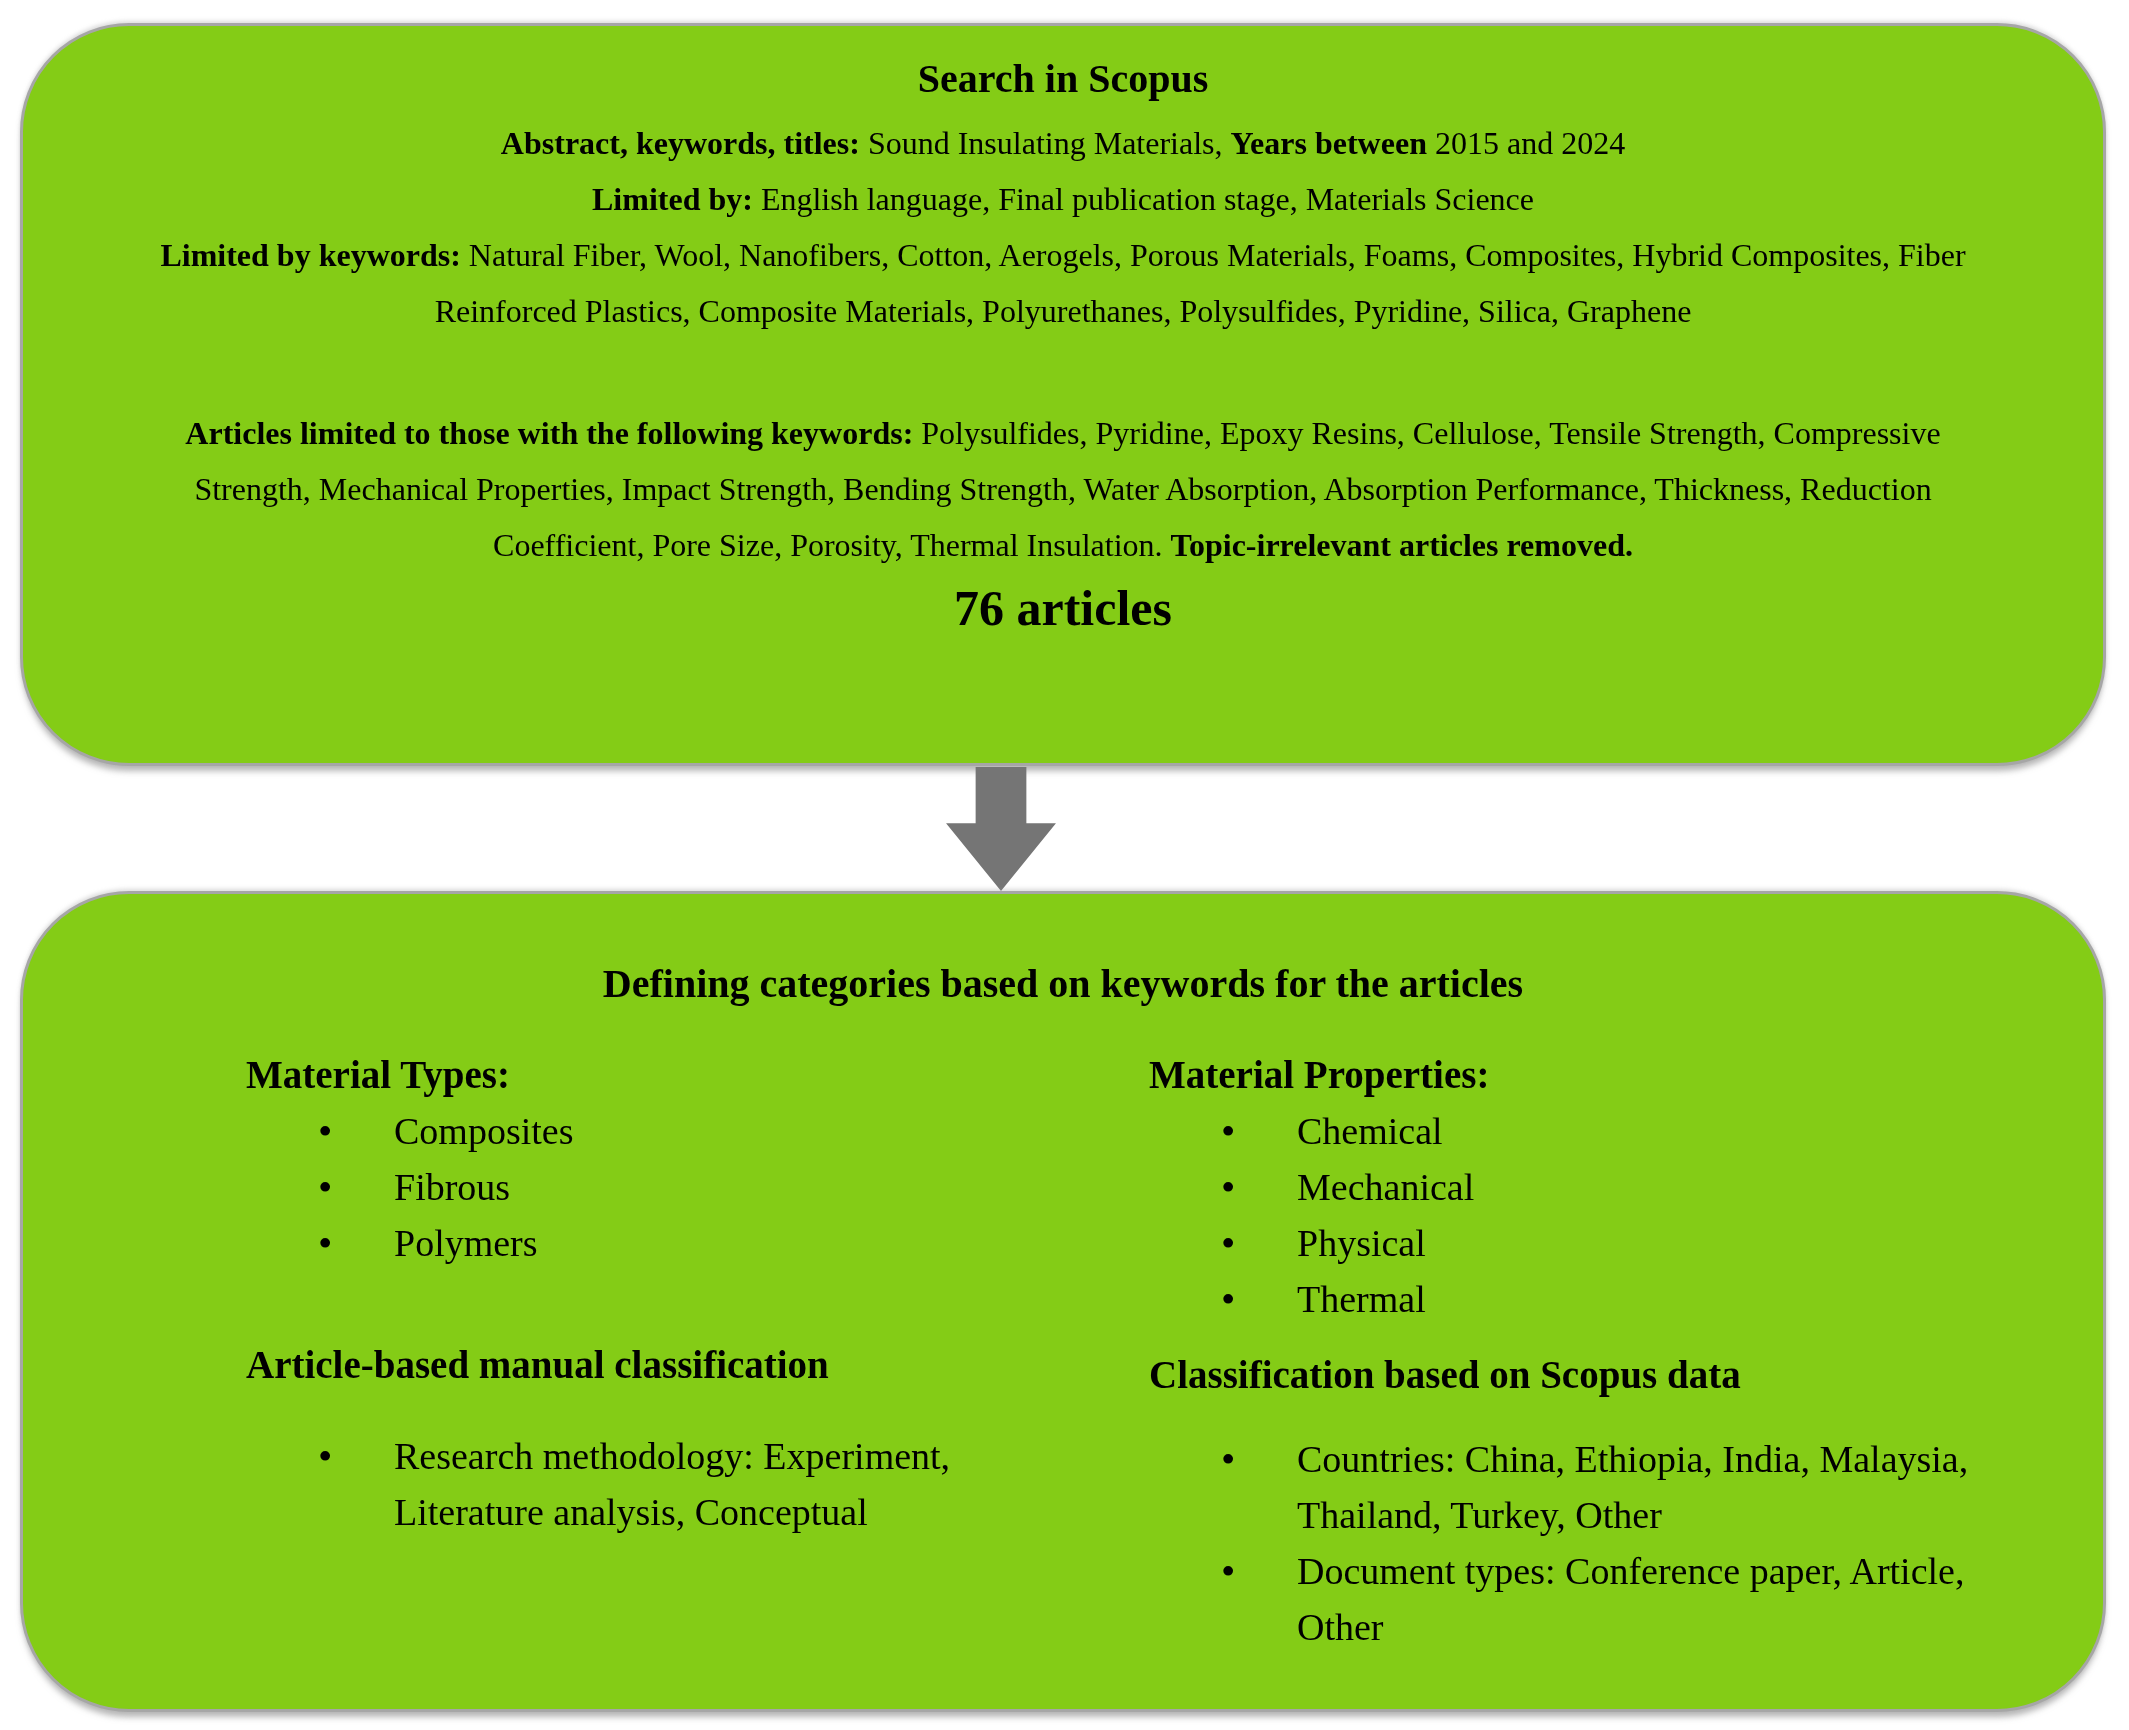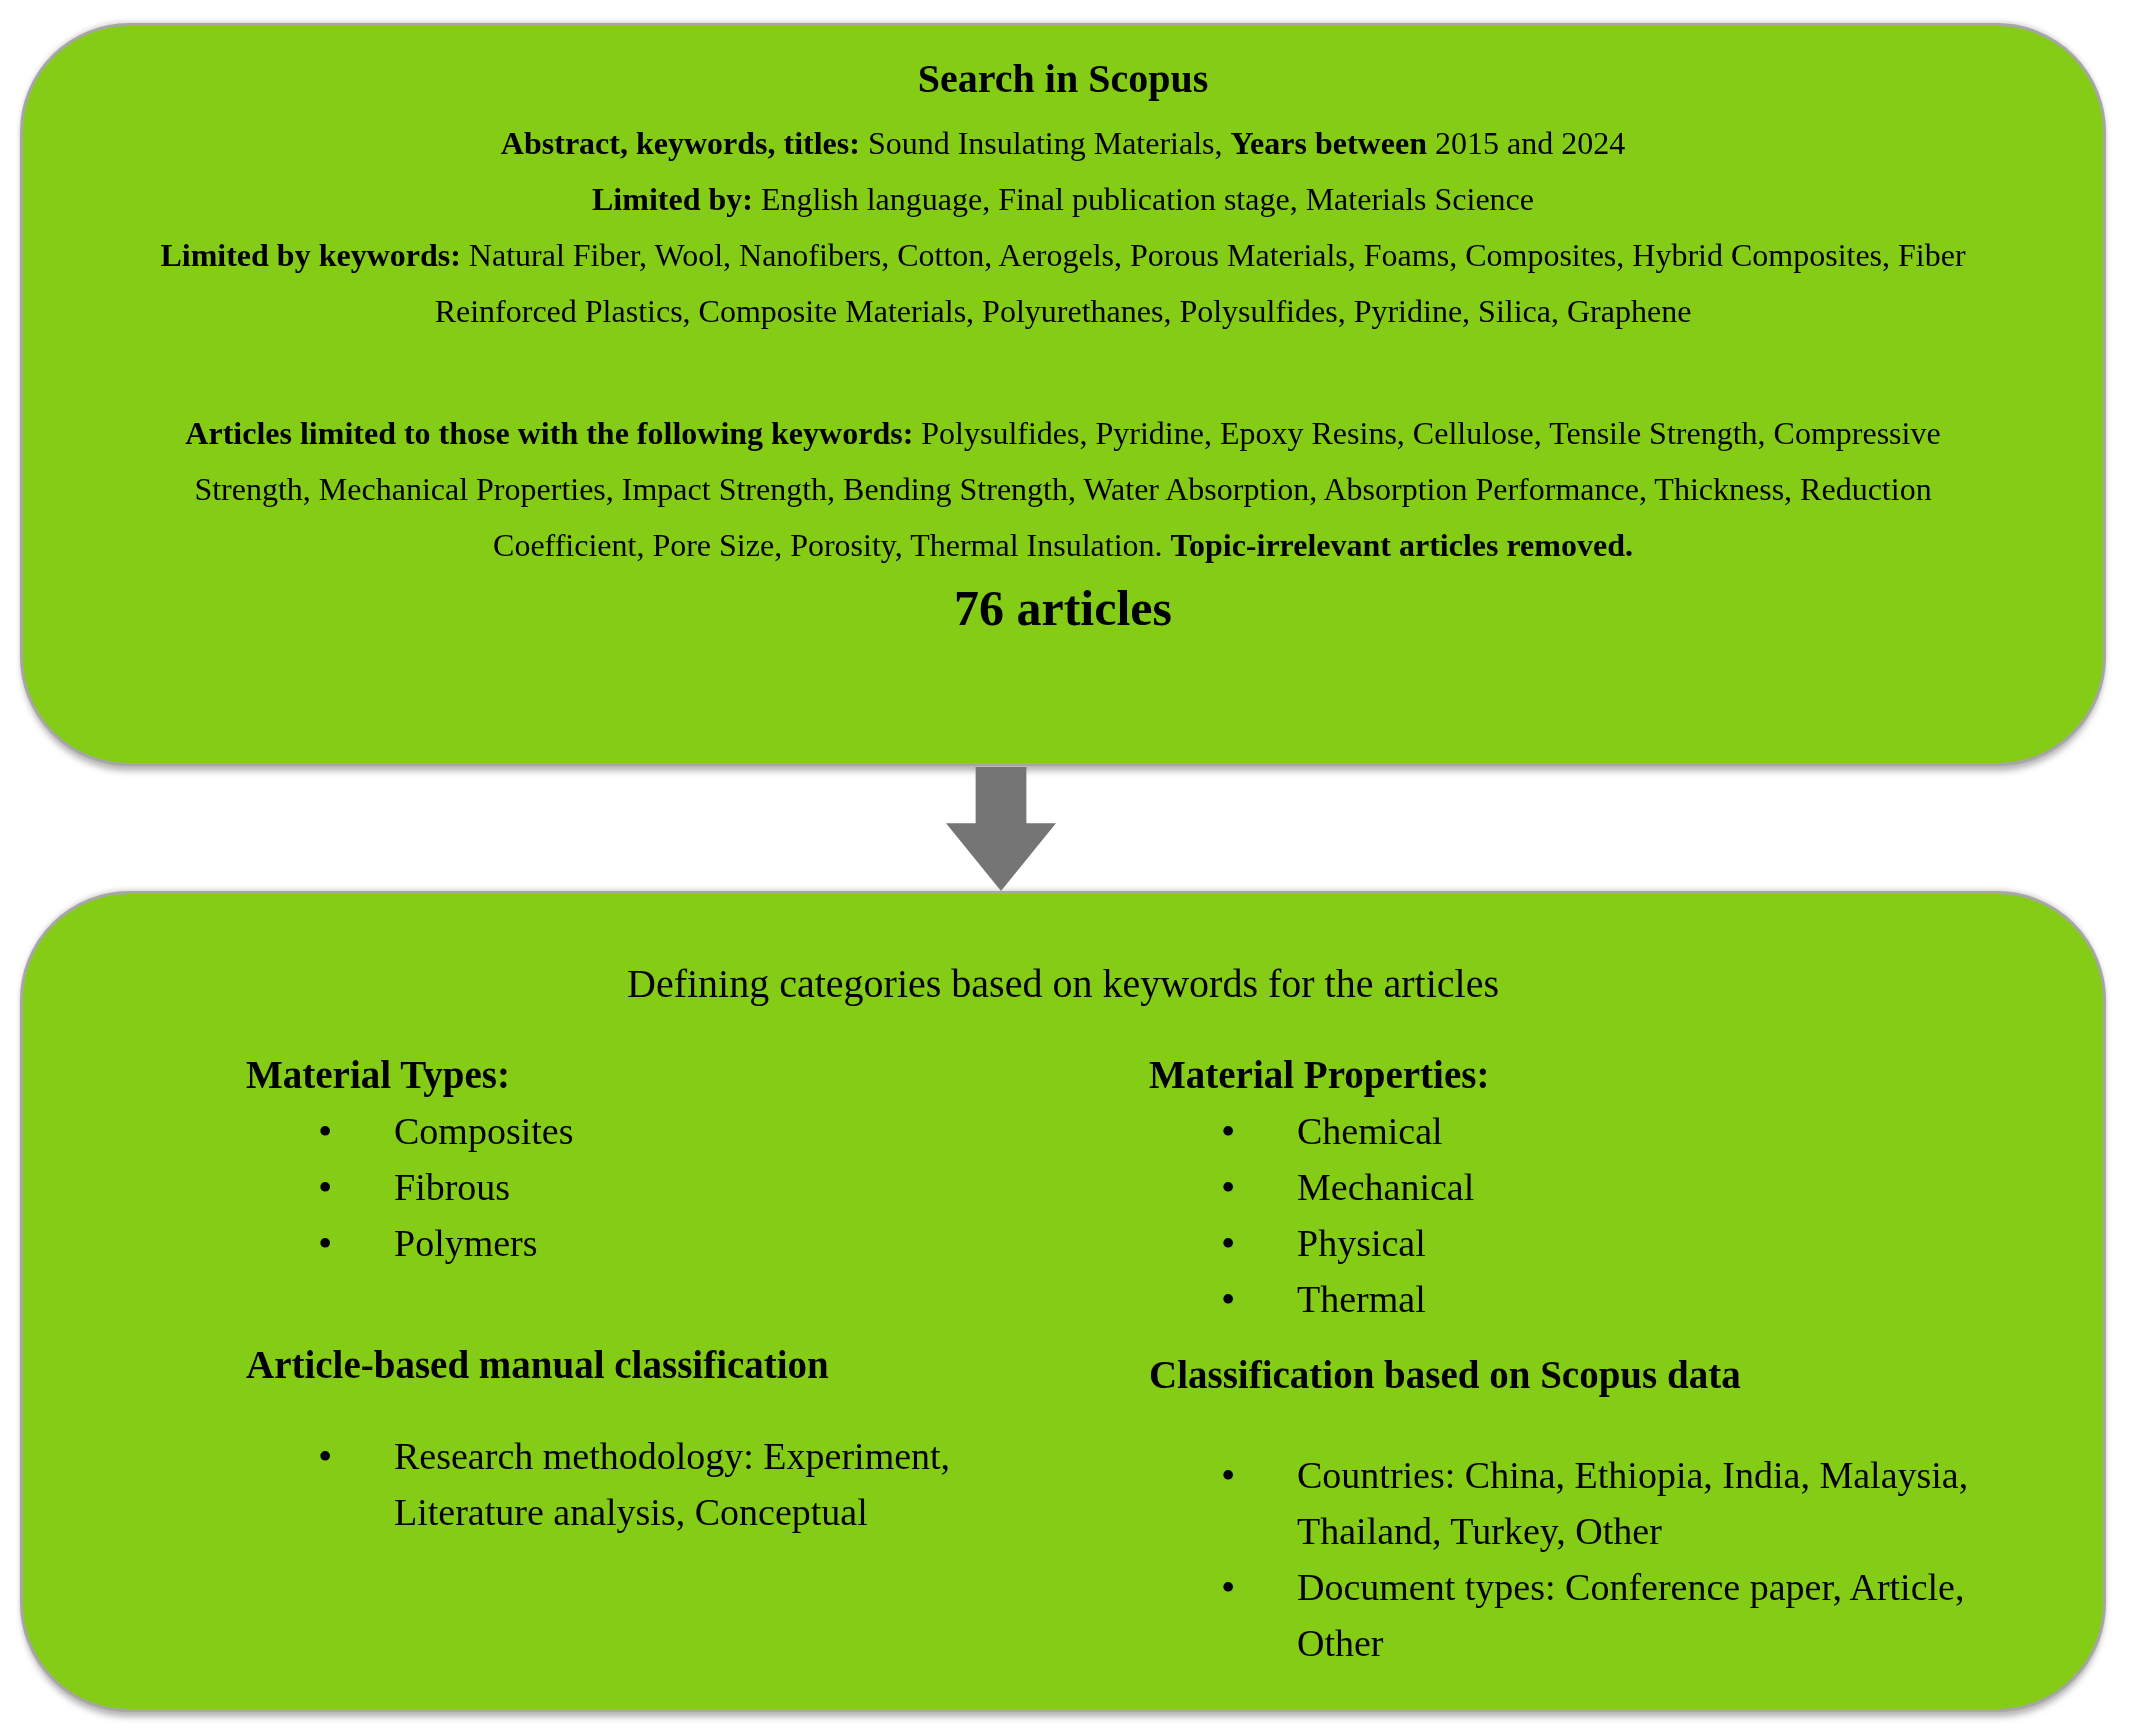--- a/index.html
+++ b/index.html
@@ -57,21 +57,21 @@
     height: 124px;
   }
   #bottom-box {
     top: 891px;
     height: 821px;
     padding: 61px 0 0 0;
   }
   #bottom-title {
     text-align: center;
     font-size: 40px;
-    font-weight: normal;
+    font-weight: bold;
     line-height: 58px;
     margin: 0 85px 34px 85px;
   }
   .columns {
     display: flex;
     align-items: flex-start;
     text-align: left;
     padding-left: 11px;
   }
   .col-left {
@@ -106,21 +106,21 @@
   ul.bullet-list li::before {
     content: "\2022";
     position: absolute;
     left: 72px;
     top: 0;
     font-size: 41px;
   }
   #manual-header { margin-top: 66px; }
   #manual-list { margin-top: 35px; }
   #scopus-header { margin-top: 20px; }
-  #scopus-list { margin-top: 44px; font-family: Liberation Serif, serif; }
+  #scopus-list { margin-top: 28px; font-family: Liberation Serif, serif; }
 </style>
 </head>
 <body>
 
 <div id="top-box" class="flow-box">
   <div class="box-title">Search in Scopus</div>
   <p class="tline"><b>Abstract, keywords, titles:</b><span> Sound Insulating Materials, </span><b>Years between</b><span> 2015 and 2024</span></p>
   <p class="tline"><b>Limited by:</b><span> English language, Final publication stage, Materials Science</span></p>
   <p class="tline"><b>Limited by keywords:</b><span> Natural Fiber, Wool, Nanofibers, Cotton, Aerogels, Porous Materials, Foams, Composites, Hybrid Composites, Fiber Reinforced Plastics, Composite Materials, Polyurethanes, Polysulfides, Pyridine, Silica, Graphene</span></p>
   <p class="tline" id="articles-paragraph"><b>Articles limited to those with the following keywords:</b><span> Polysulfides, Pyridine, Epoxy Resins, Cellulose, Tensile Strength, Compressive Strength, Mechanical Properties, Impact Strength, Bending Strength, Water Absorption, Absorption Performance, Thickness, Reduction Coefficient, Pore Size, Porosity, Thermal Insulation. </span><b>Topic-irrelevant articles removed.</b></p>

